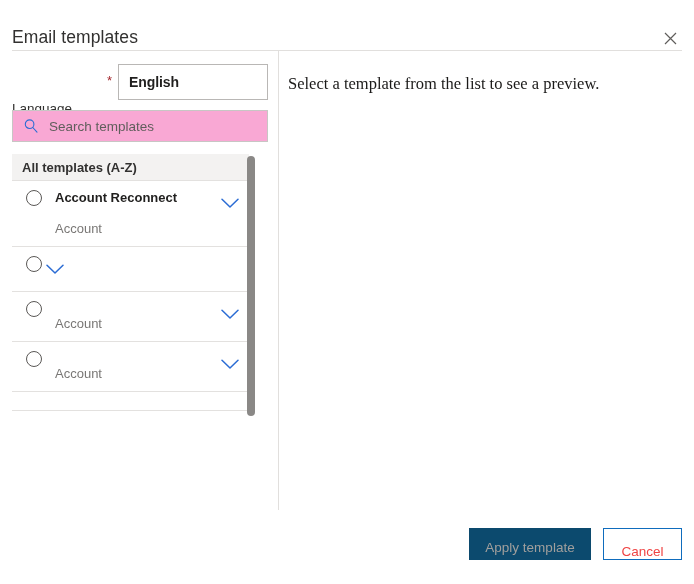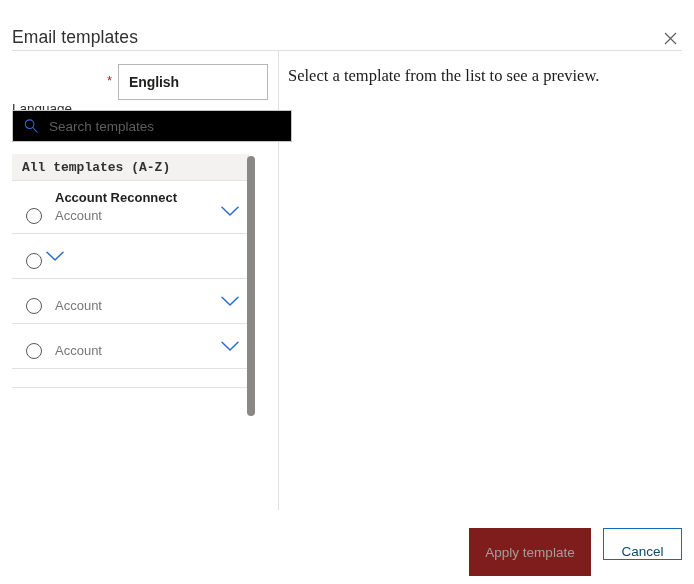--- a/index.html
+++ b/index.html
@@ -100,23 +100,23 @@
     font-size: 14px;
     color: #201f1e;
     font-weight: 700;
     letter-spacing: -.1px;
     text-align: center;
   }
 
   #search-box {
     position: absolute;
     left: 12px; top: 59px;
-    width: 280px; height: 32px;
+    width: 256px; height: 32px;
     border: 1px solid #c8c6c4;
-    background: #000000;
+    background: #f9a8d4;
     display: flex;
     align-items: center;
     padding-left: 10px;
     cursor: text;
   }
   #search-icon { display: flex; width: 16px; height: 16px; }
   #search-placeholder {
     margin-left: 10px;
     font-size: 13.5px;
     color: #605e5c;
@@ -130,38 +130,37 @@
     overflow: hidden;
   }
   #list-header {
     position: absolute;
     left: 0; top: 0;
     width: 237px; height: 26px;
     background: #f3f2f1;
     display: flex;
     align-items: center;
     padding-left: 10px;
-    font-family: Liberation Mono, monospace;
   }
   #list-header-label {
     font-size: 13px;
     font-weight: 700;
     color: #323130;
   }
   #list-items {
     position: absolute;
     left: 0; top: 26px;
     width: 237px;
   }
   .list-item {
     position: relative;
     width: 237px;
     border-top: 1px solid #e3e1df;
     display: flex;
-    align-items: flex-end;
+    align-items: flex-start;
     padding: 9px 0 9px 0;
     cursor: pointer;
     background: #ffffff;
   }
   .list-item:last-child { border-bottom: 1px solid #e3e1df; }
   .radio {
     flex: 0 0 auto;
     width: 16px; height: 16px;
     margin-left: 14px;
     border: 1px solid #5a5856;
@@ -177,21 +176,21 @@
   .item-title {
     font-size: 13px;
     font-weight: 700;
     color: #201f1e;
     line-height: 16px;
   }
   .item-subtitle {
     font-size: 13px;
     color: #797775;
     line-height: 17px;
-    margin-top: 1px;
+    margin-top: 14px;
   }
   .chevron {
     flex: 0 0 auto;
     width: 26px; height: 26px;
     margin-right: 6px;
     display: flex;
     align-items: center;
     justify-content: center;
     cursor: pointer;
   }
@@ -209,57 +208,57 @@
     left: 1px; top: 2px;
     width: 8px; height: 260px;
     background: #8a8886;
     border-radius: 4px;
     cursor: pointer;
   }
 
   
   #right-pane {
     position: absolute;
-    left: 279px; top: 56px;
+    left: 279px; top: 64px;
     width: 415px; height: 460px;
   }
   #preview-message {
     position: absolute;
     left: 9px; top: 10px;
     font-family: "Liberation Serif", serif;
     font-size: 16.5px;
     color: #1b1a19;
     white-space: nowrap;
   }
 
   
   #footer {
     position: absolute;
     left: 0; bottom: 0;
     width: 694px; height: 72px;
   }
   #apply-template-button {
     position: absolute;
     left: 469px; top: 16px;
-    width: 122px; height: 48px;
-    background: #7f1d1d;
+    width: 122px; height: 32px;
+    background: #0c4a6e;
     border: none;
     color: #a19f9d;
     font-size: 13.5px;
     font-family: "Liberation Sans", sans-serif;
     cursor: default;
     padding: 12px;
   }
   #cancel-button {
     position: absolute;
     left: 603px; top: 16px;
     width: 79px; height: 32px;
     background: #ffffff;
     border: 1px solid #0f6cbd;
-    color: #0c4a6e;
+    color: #ef4444;
     font-size: 13.5px;
     font-family: "Liberation Sans", sans-serif;
     cursor: pointer;
     padding: 15px;
   }
 </style>
 </head>
 <body>
 
 <div id="dialog">

